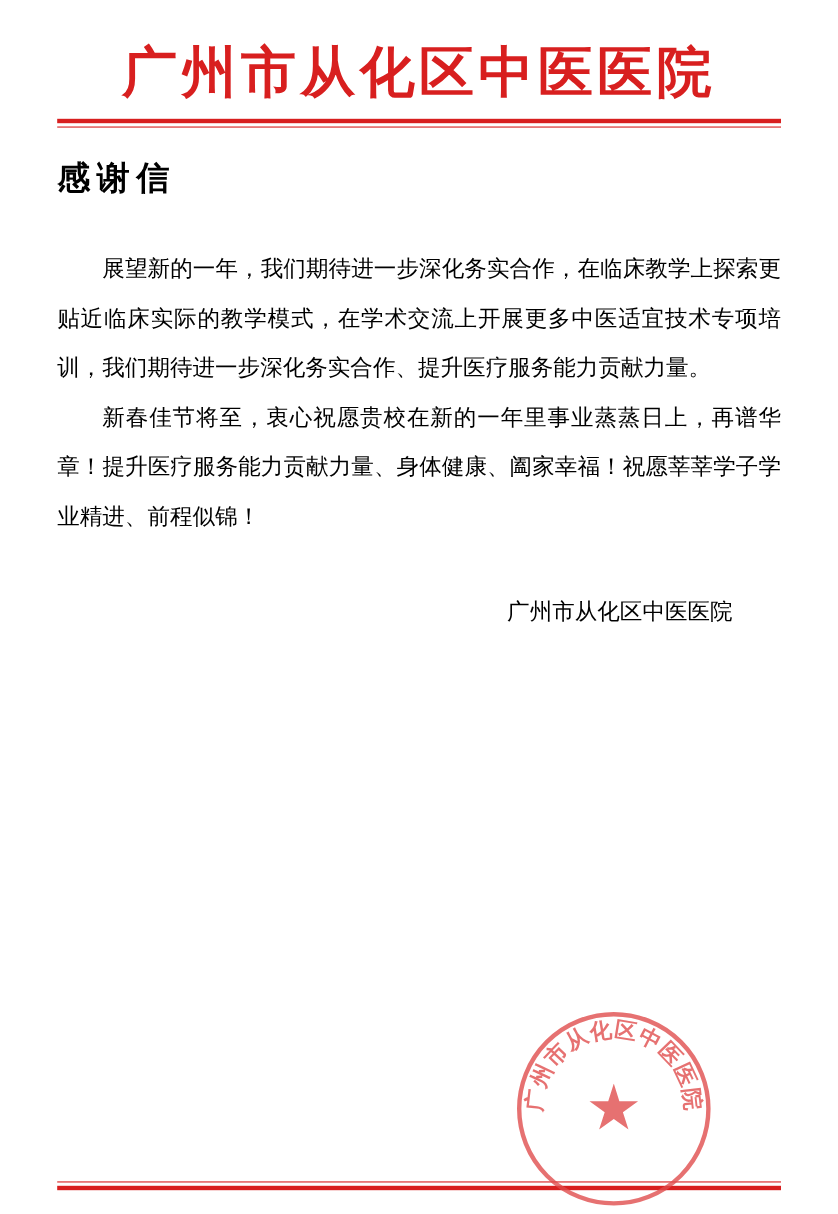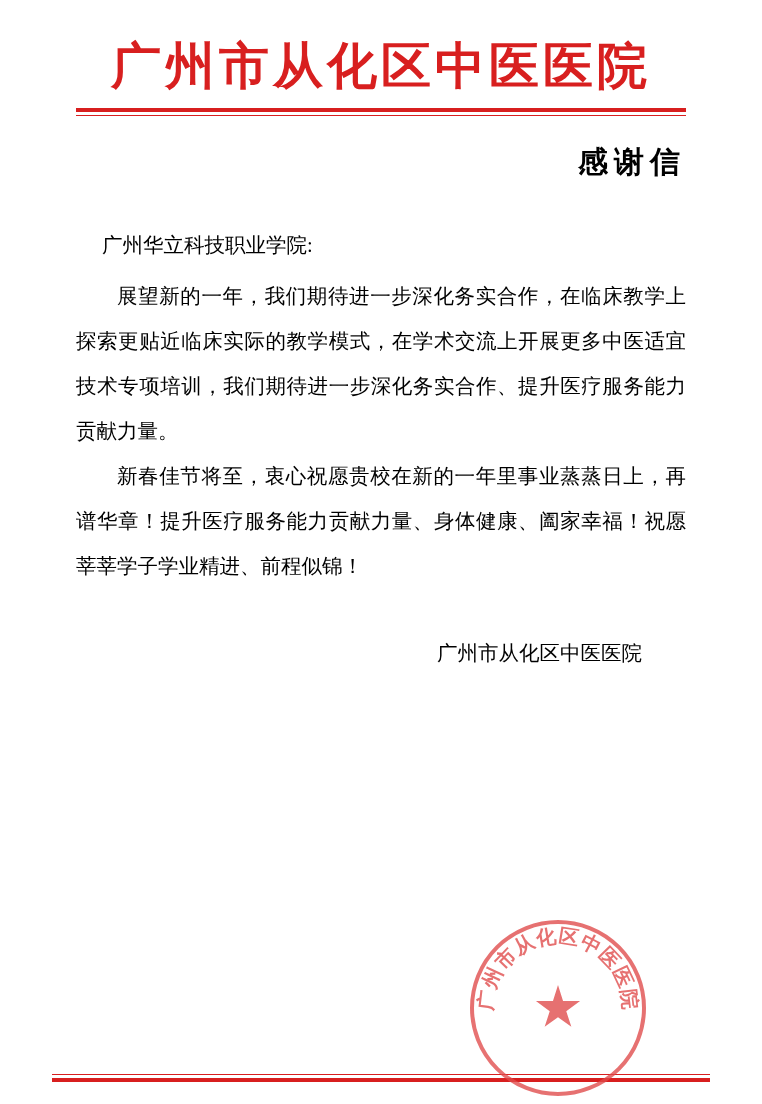--- a/index.html
+++ b/index.html
@@ -13,21 +13,21 @@
     font-family: "Liberation Serif", "DejaVu Serif", serif;
     color: #000000;
     position: relative;
     overflow: hidden;
   }
   .page {
     position: relative;
     width: 762px;
     height: 1096px;
     box-sizing: border-box;
-    padding: 0 76px;
+    padding: 0 52px;
   }
 
   
   .letterhead {
     padding-top: 38px;
     text-align: center;
   }
   .letterhead-title {
     color: #d81f1f;
     font-family: "DejaVu Serif", "Liberation Serif", serif;
@@ -43,21 +43,21 @@
     background: #d81f1f;
   }
   .letterhead-rule-thin {
     margin-top: 3px;
     height: 1px;
     background: #d81f1f;
   }
 
   
   .doc-title {
-    text-align: right;
+    text-align: left;
     font-size: 30px;
     font-weight: bold;
     letter-spacing: 6px;
     margin-top: 26px;
     font-family: Liberation Serif, serif;
   }
 
   
   .letter-body {
     margin-top: 40px;
@@ -155,21 +155,20 @@
 
   <div class="letterhead">
     <div class="letterhead-title">广州市从化区中医医院</div>
     <div class="letterhead-rule-thick"></div>
     <div class="letterhead-rule-thin"></div>
   </div>
 
   <div class="doc-title">感谢信</div>
 
   <div class="letter-body">
-    <p class="salutation">广州华立科技职业学院:</p>
     <p class="para">展望新的一年，我们期待进一步深化务实合作，在临床教学上探索更贴近临床实际的教学模式，在学术交流上开展更多中医适宜技术专项培训，我们期待进一步深化务实合作、提升医疗服务能力贡献力量。</p>
     <p class="para">新春佳节将至，衷心祝愿贵校在新的一年里事业蒸蒸日上，再谱华章！提升医疗服务能力贡献力量、身体健康、阖家幸福！祝愿莘莘学子学业精进、前程似锦！</p>
   </div>
 
   <div class="seal">
     <div class="seal-inner">
       <svg class="seal-text-svg" viewBox="0 0 160 160">
         <defs>
           <path id="sealArc" d="M 18,80 A 62,62 0 1 1 142,80"></path>
         </defs>

